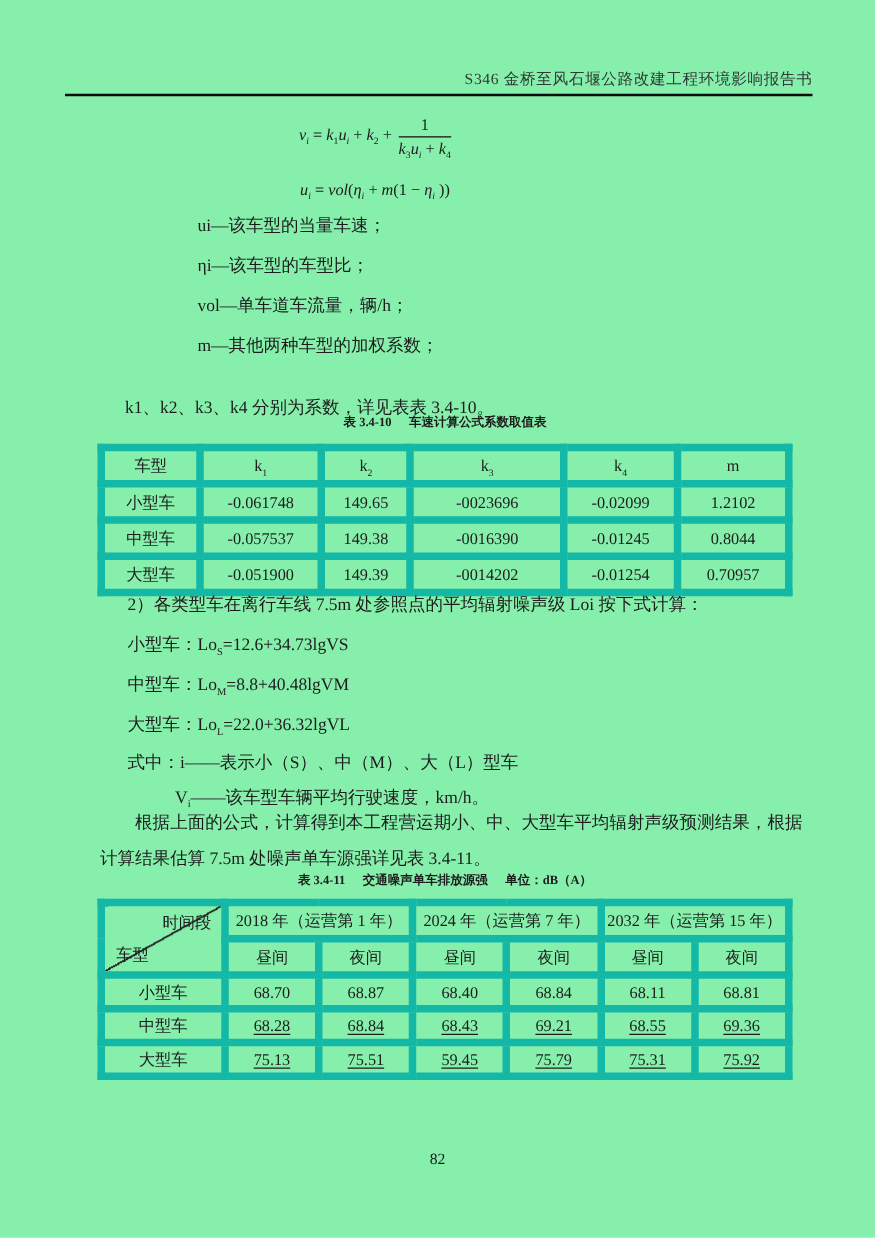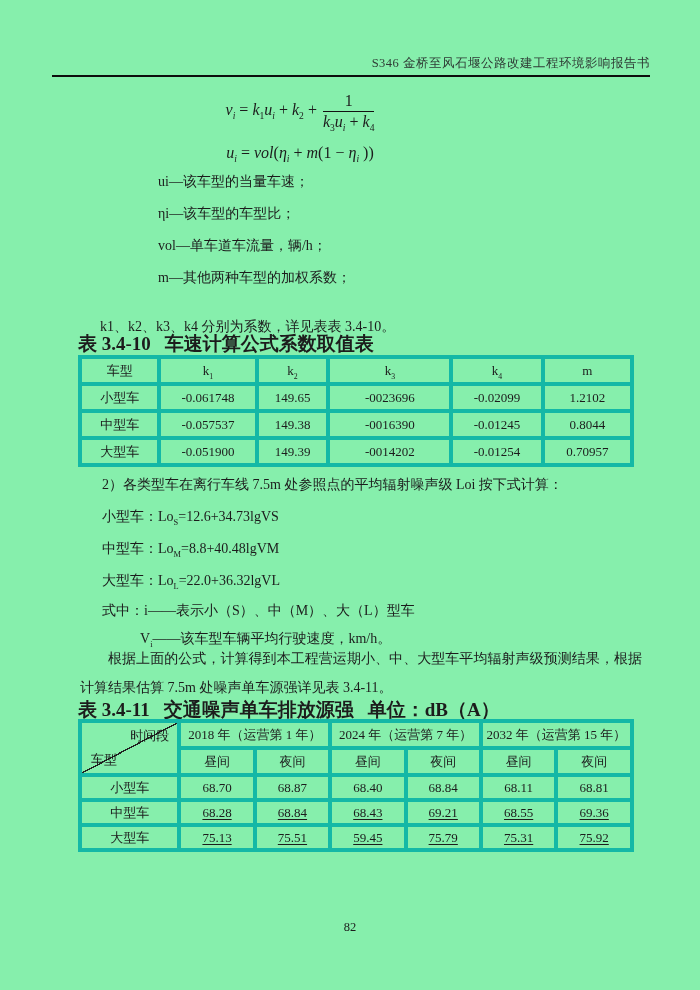--- a/index.html
+++ b/index.html
@@ -10,47 +10,47 @@
     color:#1c1c1c;
   }
   
   .hdr {
     position:absolute; top:55px; left:52px; right:50px;
     text-align:right; font-size:12.5px; letter-spacing:0.5px;
     color:#2e3a34; padding-bottom:3px;
     border-bottom:2.5px solid #0d0d0d;
   }
   
-  .fx { position:absolute; left:0; width:600px; text-align:center; font-size:16px; }
+  .fx { position:absolute; left:0; width:600px; text-align:center; font-size:13px; }
   .fx1 { top:92px; }
   .fx2 { top:144px; }
   .it { font-style:italic; }
   sub { font-size:0.6em; line-height:0; }
   .frac { display:inline-block; vertical-align:middle; text-align:center; margin-left:2px; }
   .frac .num { display:block; border-bottom:1.3px solid #111; padding:0 10px 1px; }
   .frac .den { display:block; padding-top:1px; }
   
   .defs { position:absolute; top:166px; left:78px; width:560px; font-size:14px; }
   .defs p { margin:0; line-height:32px; }
   .defs .lead { margin-left:22px; }
   .defs .sub-item { margin-left:80px; }
   .k-note { position:absolute; top:312px; left:100px; font-size:14px; line-height:30px; }
   
-  .tbl-title { position:absolute; left:78px; width:556px; 
-               font-weight:bold; font-size:19px; }
+  .tbl-title { position:absolute; left:78px; width:556px; text-align:center;
+               font-weight:bold; font-size:10px; }
   .tt10 { top:331px; }
   .tt11 { top:697px; }
   .tbl-title .gap { display:inline-block; width:14px; }
   
   table { border-collapse:collapse; table-layout:fixed; width:556px;
           font-size:13px; text-align:center; }
   .tbl { position:absolute; left:78px; }
   .t10 { top:355px; }
   .t11 { top:719px; }
-  td, th { border:4px solid #14b8a6; font-weight:normal; padding:0; overflow:hidden; }
+  td, th { border:6px solid #14b8a6; font-weight:normal; padding:0; overflow:hidden; }
   table { border:2px solid #161616; }
   .t10 td, .t10 th { height:23px; }
   .t11 .hrow td { height:23px; }
   .t11 .drow td { height:21px; }
   .u td.val { text-decoration:underline; text-underline-offset:2px; }
   
   .diag { position:relative;
     background-image:linear-gradient(to bottom right,
       transparent calc(50% - 0.7px), #222 calc(50% - 0.7px),
       #222 calc(50% + 0.7px), transparent calc(50% + 0.7px));

